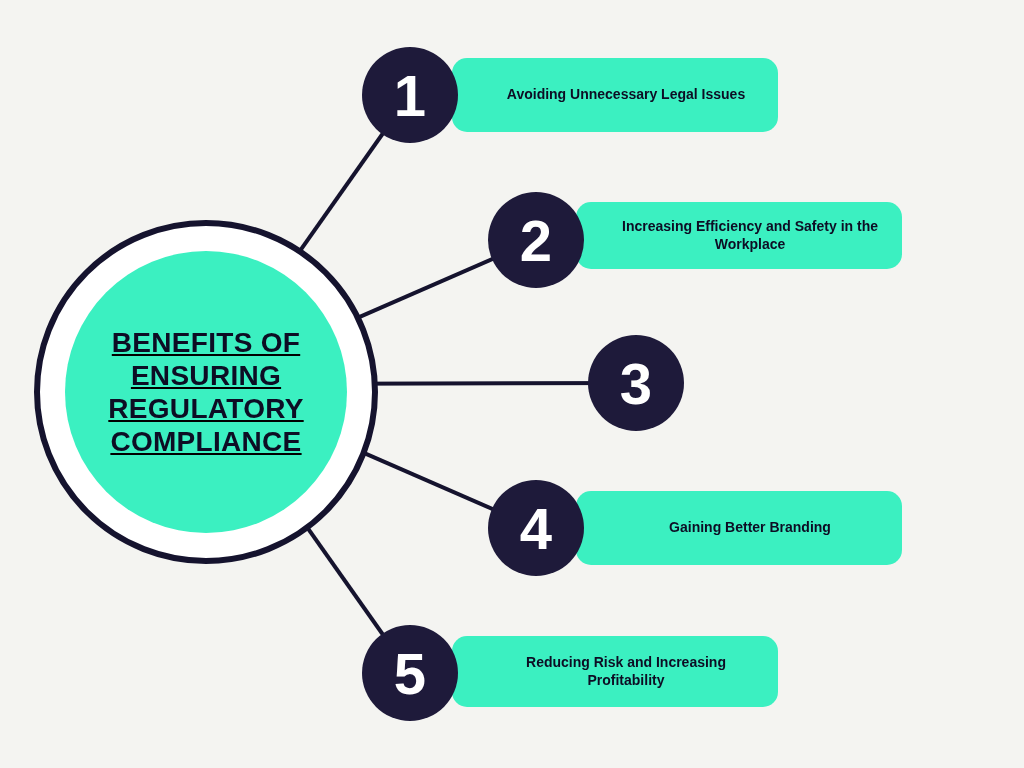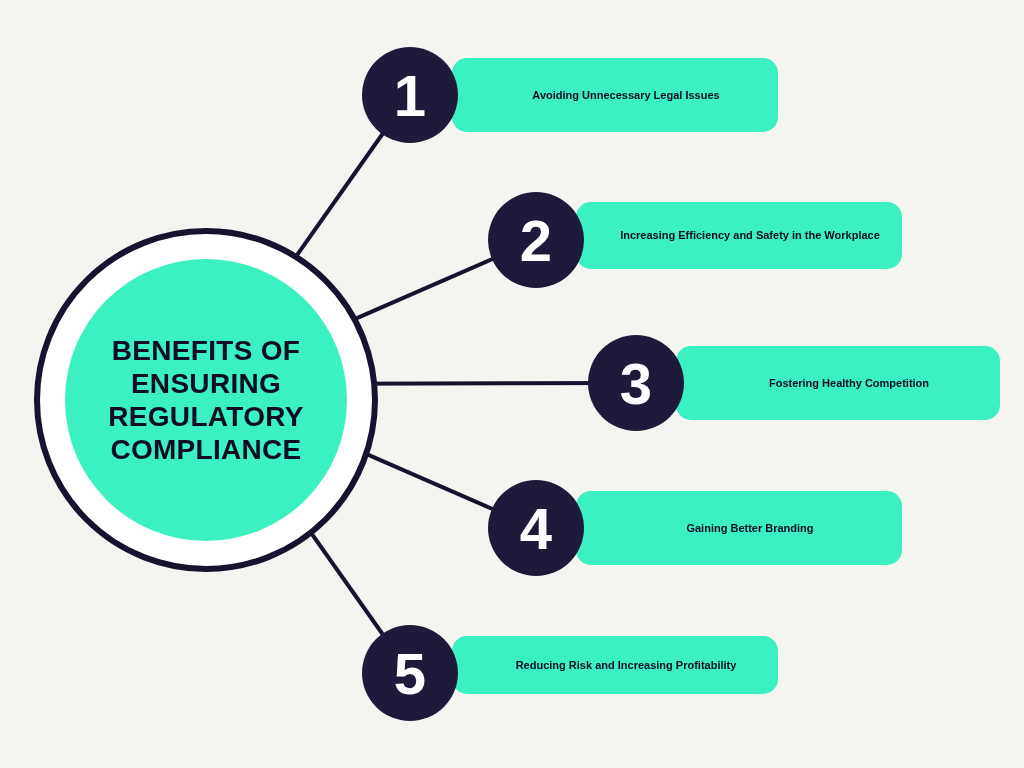--- a/index.html
+++ b/index.html
@@ -29,29 +29,30 @@
     width: 1024px; height: 768px;
     z-index: 0;
   }
   svg.connectors line {
     stroke: var(--line);
     stroke-width: 4;
   }
   
   .central-outer {
     position: absolute;
-    left: 34px; top: 228px;
+    left: 34px; top: 220px;
     width: 344px; height: 344px;
     background: var(--white);
     border: 6px solid var(--line);
     border-radius: 50%;
     z-index: 2;
     display: flex;
     align-items: center;
     justify-content: center;
+    text-decoration: underline;
   }
   .central-inner {
     width: 282px; height: 282px;
     background: var(--teal);
     border-radius: 50%;
     display: flex;
     align-items: center;
     justify-content: center;
     padding: 16px;
   }
@@ -84,36 +85,36 @@
     background: var(--teal);
     border-radius: 15px;
     display: flex;
     align-items: center;
     justify-content: center;
     z-index: 1;
     padding: 8px 20px 8px 42px;
   }
   .pill .pill-label {
     text-align: center;
-    font-size: 11px;
+    font-size: 14px;
     font-weight: bold;
     line-height: 1.28;
     color: var(--text-dark);
   }
   
   .badge-1 { left: 362px; top: 47px; }
   .pill-1  { left: 452px; top: 58px;  width: 326px; height: 74px; }
   .badge-2 { left: 488px; top: 192px; }
   .pill-2  { left: 576px; top: 202px; width: 326px; height: 67px; }
   .badge-3 { left: 588px; top: 335px; }
   .pill-3  { left: 676px; top: 346px; width: 324px; height: 74px; }
   .badge-4 { left: 488px; top: 480px; }
   .pill-4  { left: 576px; top: 491px; width: 326px; height: 74px; align-items: center; }
   .badge-5 { left: 362px; top: 625px; }
-  .pill-5  { left: 452px; top: 636px; width: 326px; height: 58px; }
+  .pill-5  { left: 452px; top: 636px; width: 326px; height: 71px; }
 </style>
 </head>
 <body>
 
 <div class="canvas">
 
   <svg class="connectors" viewBox="0 0 1024 768" xmlns="http://www.w3.org/2000/svg">
     <line x1="206" y1="384" x2="410" y2="95"></line>
     <line x1="206" y1="384" x2="536" y2="240"></line>
     <line x1="206" y1="384" x2="636" y2="383"></line>
@@ -137,23 +138,20 @@
   <div class="badge badge-2">
     <span>2</span>
   </div>
   <div class="pill pill-2">
     <span class="pill-label">Increasing Efficiency and Safety in the Workplace</span>
   </div>
 
   <div class="badge badge-3">
     <span>3</span>
   </div>
-  <div class="pill pill-3">
-    <span class="pill-label">Fostering Healthy Competition</span>
-  </div>
 
   <div class="badge badge-4">
     <span>4</span>
   </div>
   <div class="pill pill-4">
     <span class="pill-label">Gaining Better Branding</span>
   </div>
 
   <div class="badge badge-5">
     <span>5</span>

